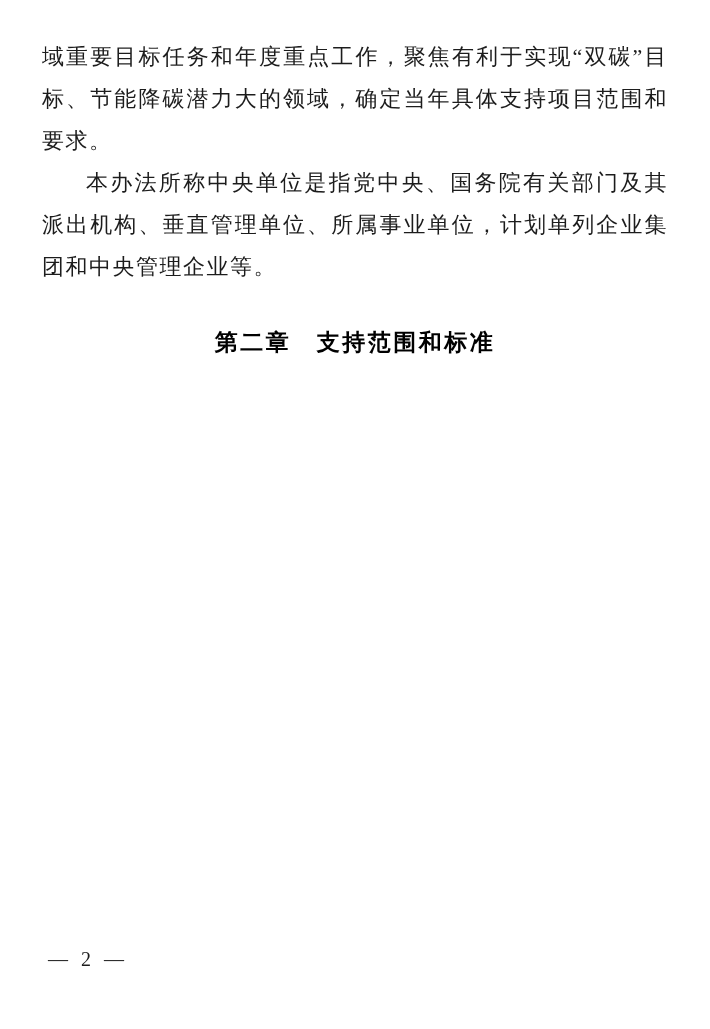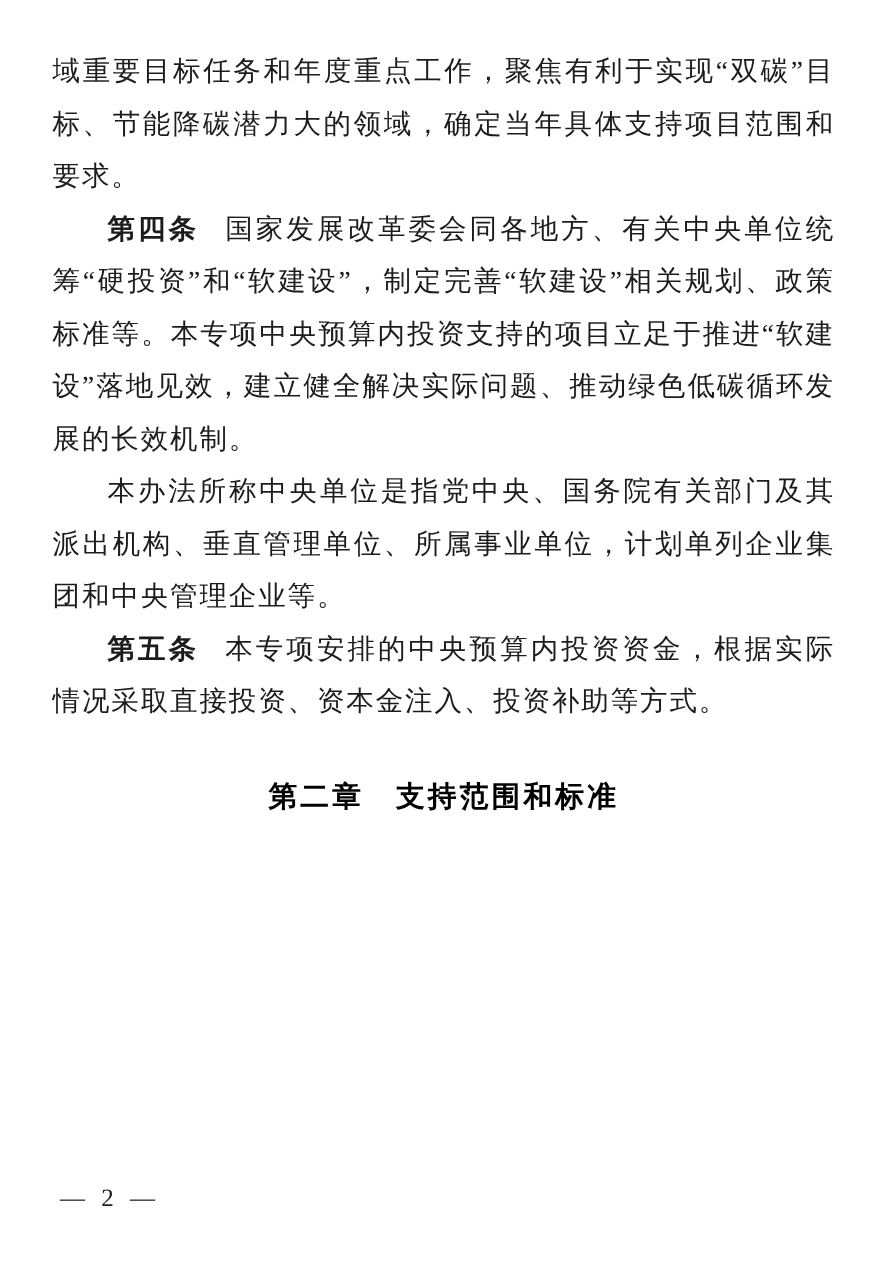--- a/index.html
+++ b/index.html
@@ -34,42 +34,40 @@
   }
   .lead {
     font-weight: bold;
     margin-right: 0.95em;
   }
   .chapter-heading {
     margin: 40px 0 52px 0;
     text-align: center;
     font-size: 23px;
     font-weight: bold;
-    font-family: Liberation Serif, serif;
+    font-family: Liberation Mono, monospace;
     letter-spacing: 2.5px;
     color: #000000;
     line-height: 32px;
   }
   .page-footer {
     position: absolute;
     left: 48px;
     top: 948px;
     font-size: 20px;
     letter-spacing: 4px;
     color: #1c1c1c;
     font-family: "Liberation Serif", serif;
   }
 </style>
 </head>
 <body>
 
 <div class="page">
   <div class="doc-body">
       <p><span>域重要目标任务和年度重点工作，聚焦有利于实现“双碳”目标、节能降碳潜力大的领域，确定当年具体支持项目范围和要求。</span></p>
-      <p class="indent"><span class="lead">第四条</span><span>国家发展改革委会同各地方、有关中央单位统筹“硬投资”和“软建设”，制定完善“软建设”相关规划、政策标准等。本专项中央预算内投资支持的项目立足于推进“软建设”落地见效，建立健全解决实际问题、推动绿色低碳循环发展的长效机制。</span></p>
       <p class="indent"><span>本办法所称中央单位是指党中央、国务院有关部门及其派出机构、垂直管理单位、所属事业单位，计划单列企业集团和中央管理企业等。</span></p>
-      <p class="indent"><span class="lead">第五条</span><span>本专项安排的中央预算内投资资金，根据实际情况采取直接投资、资本金注入、投资补助等方式。</span></p>
     </div>
   <h2 class="chapter-heading">第二章　支持范围和标准</h2>
   <div class="page-footer">
     <span>— 2 —</span>
   </div>
 </div>
 
 </body></html>

